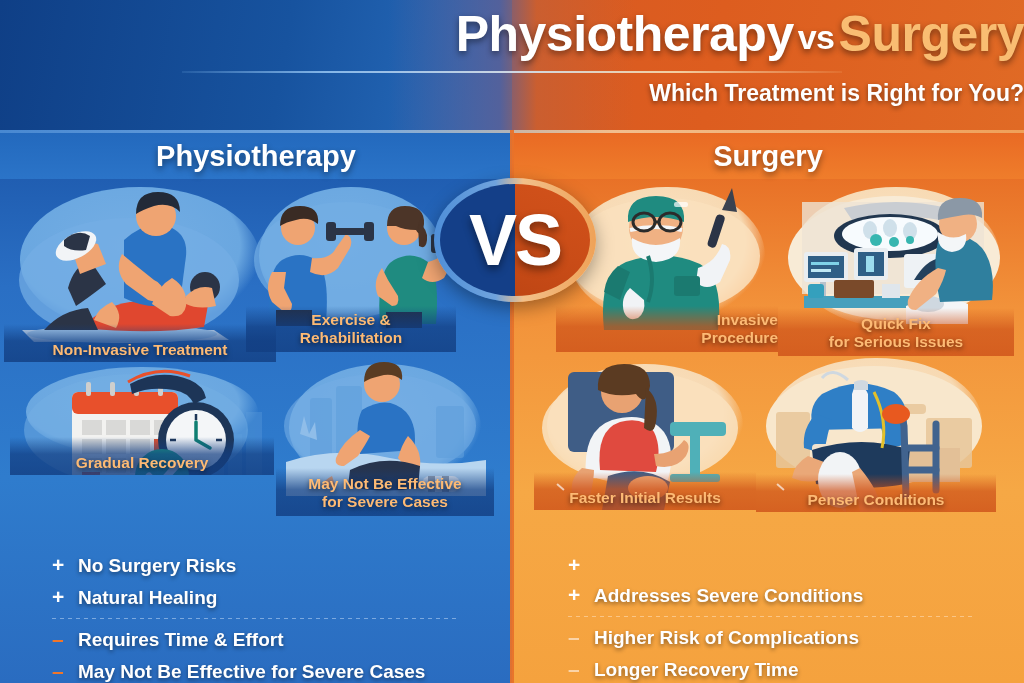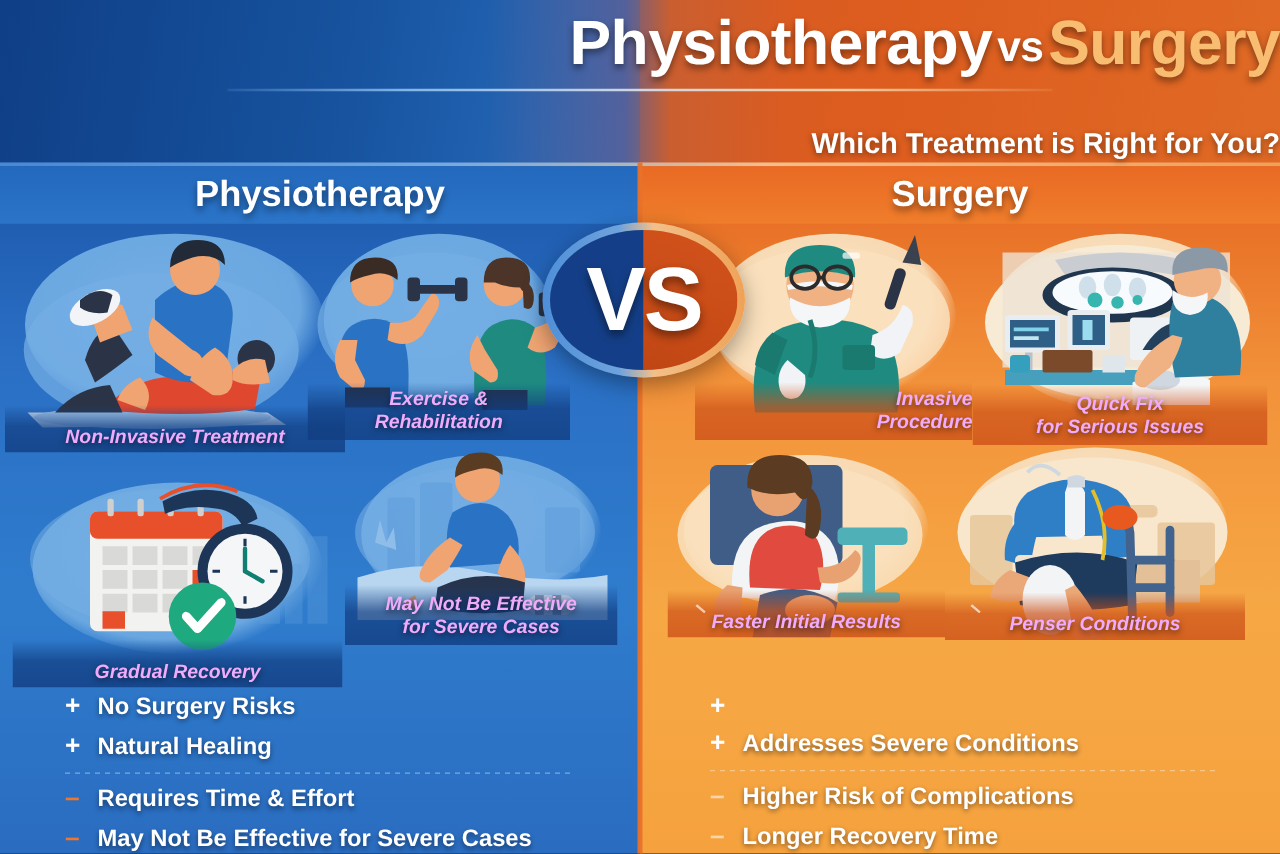--- a/index.html
+++ b/index.html
@@ -35,21 +35,21 @@
 
   
   .titlewrap{position:absolute;left:0;right:0;top:8px;text-align:right;}
   .title{font-size:50px;font-weight:bold;letter-spacing:-.5px;line-height:1.05;
      text-shadow:0 3px 6px rgba(0,0,0,.45);}
   .title .w{color:#ffffff;}
   .title .vs{color:#ffffff;font-size:34px;vertical-align:2px;padding:0 4px;}
   .title .o{color:#f9bd72;}
   .titlerule{width:660px;height:2px;margin:10px auto 0;
      background:linear-gradient(90deg,rgba(120,180,235,.15) 0%,#84b6e8 22%,#cfd8e4 50%,#f3cda0 75%,rgba(245,180,120,.15) 100%);}
-  .subtitle{margin-top:28px;font-size:23px;font-weight:bold;color:#ffffff;
+  .subtitle{margin-top:7px;font-size:23px;font-weight:bold;color:#ffffff;
      text-shadow:0 2px 5px rgba(0,0,0,.45);}
 
   
   .colhead{position:absolute;top:140px;width:50%;text-align:center;
      font-size:29px;font-weight:bold;color:#fff;text-shadow:0 3px 6px rgba(0,0,0,.45);}
   .colhead.l{left:0;}
   .colhead.r{right:0;}
 
   
   .vsbadge{position:absolute;left:434px;top:178px;width:162px;height:124px;z-index:40;}
@@ -64,22 +64,22 @@
      background:linear-gradient(200deg,#d2521b 0%,#c94c17 60%,#bf4614 100%);}
   .vsbadge .vstext{position:relative;z-index:2;color:#fff;font-size:72px;font-weight:bold;
      letter-spacing:-2px;text-shadow:0 4px 8px rgba(0,0,0,.45);line-height:1;}
 
   
   .cards{position:absolute;top:180px;left:0;right:0;height:360px;}
   .card{position:absolute;overflow:hidden;}
   .card .blob{position:absolute;left:6%;right:6%;top:4%;bottom:16%;border-radius:50%;}
   .card .art{position:absolute;left:0;right:0;top:0;bottom:0;}
   .card .cap{position:absolute;left:0;right:0;bottom:4px;text-align:center;
-     color:#f0abfc;font-weight:bold;font-size:15.5px;line-height:1.12;
-     text-shadow:0 2px 5px rgba(0,0,0,.55);font-style:italic;}
+     color:#fdba74;font-weight:bold;font-size:15.5px;line-height:1.12;
+     text-shadow:0 2px 5px rgba(0,0,0,.55);}
   .cap-band{position:absolute;left:0;right:0;height:38px;bottom:0;}
   .cap-band.blue{background:linear-gradient(180deg,rgba(18,62,130,0) 0%,rgba(18,62,130,.72) 45%,rgba(18,62,130,.82) 100%);}
   .cap-band.orange{background:linear-gradient(180deg,rgba(200,78,24,0) 0%,rgba(205,80,24,.7) 45%,rgba(205,80,24,.8) 100%);}
 
   
   .blob-blue{background:radial-gradient(ellipse at 45% 40%, #74aee4 0%, #6aa7e0 60%, rgba(106,167,224,0) 72%);}
   .blob-orange{background:radial-gradient(ellipse at 45% 40%, #fae3c4 0%, #f7d9b2 58%, rgba(247,217,178,0) 72%);}
 
   
   .bullets{position:absolute;bottom:0;height:143px;width:50%;padding:14px 0 0 52px;}
@@ -195,21 +195,21 @@
           <rect x="185" y="54" width="10" height="19" rx="3"></rect>
         </g>
       </svg>
       <div class="cap-band blue" style="height:46px;"></div>
       <div class="cap" style="bottom:6px;">
         <div>Exercise &amp;</div>
         <div>Rehabilitation</div>
       </div>
     </div>
 
-    <div class="card" style="left:10px;top:199px;width:264px;height:171px;">
+    <div class="card" style="left:10px;top:182px;width:264px;height:113px;">
       <div class="blob blob-blue"></div>
       <svg class="art" viewBox="0 0 264 152">
         <ellipse cx="126" cy="68" rx="112" ry="56" fill="#74aee4" opacity=".55"></ellipse>
         <g opacity=".35" fill="#5f9fdc">
           <rect x="198" y="58" width="16" height="62"></rect>
             <rect x="218" y="72" width="14" height="48"></rect>
           <rect x="236" y="50" width="16" height="70"></rect>
         </g>
 
         <rect x="62" y="30" width="106" height="96" rx="6" fill="#f2f2f0"></rect>

